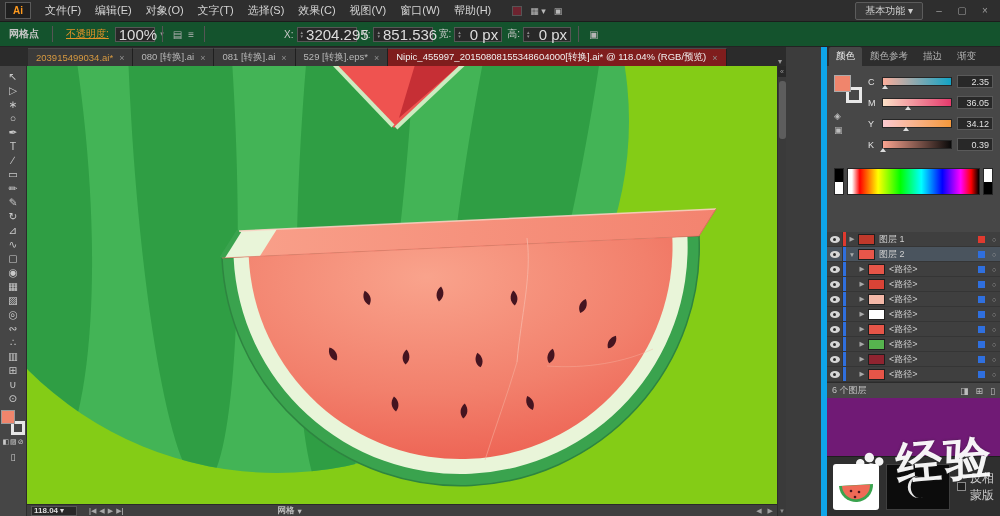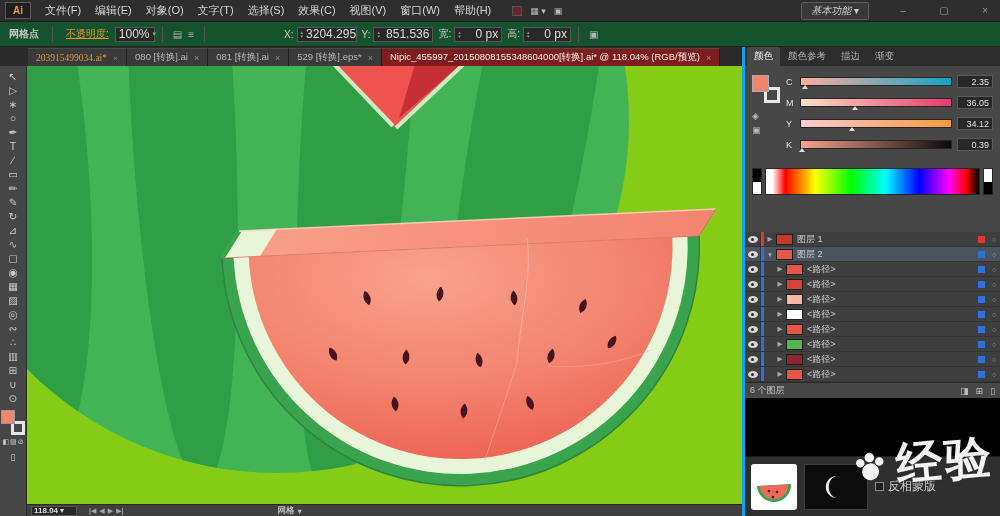--- a/index.html
+++ b/index.html
@@ -9,47 +9,47 @@
 
   
   .menubar { position:absolute; top:0; left:0; right:0; height:22px; background:#2e2e2e;
              border-bottom:1px solid #1c1c1c; display:flex; align-items:center; font-size:11px; color:#d4d4d4; }
   .ai-logo { width:26px; height:17px; margin:0 7px 0 5px; background:#1f1f1f; border:1px solid #5a5a5a;
              color:#ff9a1e; font-weight:bold; font-size:10px; display:flex; align-items:center; justify-content:center; }
   .menu-item { padding:0 7px; height:22px; display:flex; align-items:center; cursor:default; }
   .mb-icons { display:flex; align-items:center; gap:8px; margin-left:14px; color:#b9b9b9; font-size:9px; }
   .mb-ic { display:flex; align-items:center; }
   .mb-ic .sq { width:10px; height:10px; background:#6e2430; border:1px solid #555; }
-  .menubar-right { margin-left:auto; display:flex; align-items:center; gap:27px; padding-right:8px;font-style:italic; }
+  .menubar-right { margin-left:auto; display:flex; align-items:center; gap:9px; padding-right:8px; }
   .workspace-btn { border:1px solid #5c5c5c; border-radius:2px; padding:1px 9px; font-size:10px; color:#cfcfcf; background:#383838; }
   .win-btn { color:#9c9c9c; font-size:10px; width:14px; text-align:center; }
 
   
   .controlbar { position:absolute; top:22px; left:0; right:0; height:25px; background:#14532d;
                 border-bottom:1px solid #232323; display:flex; align-items:center; font-size:10px; color:#c8c8c8; }
   .cb-label { margin:0 6px; }
   .cb-label.first { margin-left:9px; font-weight:bold; }
   .orange { color:#e49227; text-decoration:underline; }
   .sep { width:1px; height:16px; background:#555; margin:0 7px; }
   .field { background:#282828; border:1px solid #565656; height:15px; display:flex; align-items:center;
            padding:0 3px; gap:3px; color:#ddd; }
-  .field .val { flex:1; text-align:right; font-size:12px; white-space:nowrap; }
+  .field .val { flex:1; text-align:right; font-size:15px; white-space:nowrap; }
   .field .dd { color:#999; font-size:7px; }
   .spin { display:flex; flex-direction:column; font-size:5px; line-height:4px; color:#8f8f8f; }
   .w38 { width:40px; } .w60 { width:60px; } .w48 { width:48px; }
   .cicon { color:#b5b5b5; font-size:10px; margin:0 3px; }
   .flabel { margin:0 3px 0 5px; }
   .xgap { margin-left:72px; }
 
   
   .tabbar { position:absolute; top:47px; left:0; width:786px; height:19px; background:#2b2b2b;
             display:flex; align-items:flex-end; padding-left:28px; }
   .doc-tab { height:18px; display:flex; align-items:center; gap:6px; padding:0 8px; background:#3a3a3a;
              border-right:1px solid #1f1f1f; border-top:1px solid #4a4a4a; font-size:9.5px; color:#b8b8b8; white-space:nowrap; }
-  .doc-tab.modified { color:#d79a41;font-family:Liberation Serif, serif; }
+  .doc-tab.modified { color:#d79a41; }
   .doc-tab.active { background:#7f1d1d; color:#f0f0f0; }
   .doc-tab .tab-close { color:#8f8f8f; font-size:9px; }
   .tab-extra { margin-left:auto; display:flex; align-items:center; gap:5px; padding-right:4px; color:#9a9a9a; font-size:8px; }
 
   
   .workarea { position:absolute; top:66px; left:0; right:214px; bottom:0; display:flex; }
   .toolbar { width:27px; background:#464646; border-right:1px solid #2c2c2c; display:flex; flex-direction:column;
              align-items:center; padding-top:3px; }
   .tool { width:25px; height:14px; display:flex; align-items:center; justify-content:center;
           color:#c9c9c9; font-size:10.5px; line-height:1; }
@@ -70,21 +70,21 @@
   .nav-arrows { display:flex; gap:3px; color:#a8a8a8; font-size:7px; margin-left:8px; }
   .grid-select { margin-left:150px; display:flex; gap:3px; align-items:center; }
   .cs-right { margin-left:auto; display:flex; gap:6px; color:#a0a0a0; font-size:7px; }
 
   .vscroll { width:9px; background:#3a3a3a; border-left:1px solid #2d2d2d; display:flex; flex-direction:column; align-items:center; }
   .vs-top { width:100%; height:11px; background:#282828; color:#9a9a9a; font-size:7px; text-align:center; line-height:11px; }
   .vs-thumb { width:7px; height:58px; background:#5d5d5d; border-radius:3px; margin-top:4px; }
   .vs-arrow { color:#8e8e8e; font-size:6px; margin-top:auto; padding-bottom:2px; }
 
   
-  .rightdock { position:absolute; top:47px; right:0; width:258px; bottom:0; background:#000000; border-left:3px solid #0ea5e9; }
+  .rightdock { position:absolute; top:47px; right:0; width:179px; bottom:0; background:#701a75; border-left:6px solid #0ea5e9; }
   .dock-tabs { height:19px; background:#2d2d2d; display:flex; align-items:flex-end; padding:0 2px; gap:1px; font-size:9.5px; }
   .dock-tab { padding:3px 7px 3px; color:#b2b2b2; white-space:nowrap; }
   .dock-tab.active { background:#474747; color:#ededed; border-radius:2px 2px 0 0; }
 
   .color-panel { height:166px; background:#474747; padding:9px 7px 0; }
   .cp-top { display:flex; }
   .cp-left { width:34px; position:relative; }
   .fs-wrap { position:relative; width:28px; height:28px; }
   .fsw-stroke { position:absolute; right:0; bottom:0; width:16px; height:16px; border:3px solid #e8e8e8; background:#474747; }
   .fsw-fill { position:absolute; left:0; top:0; width:17px; height:17px; border:1px solid #aaa; }

